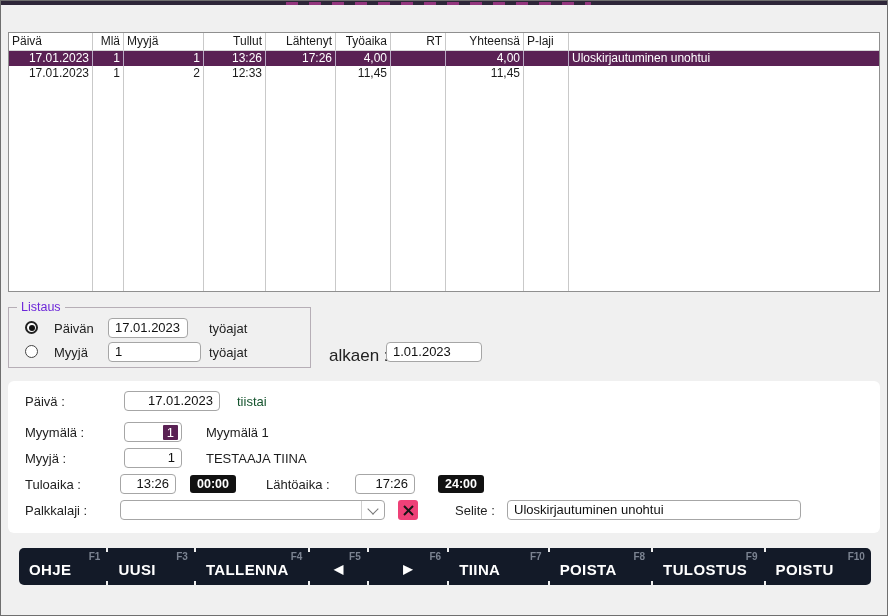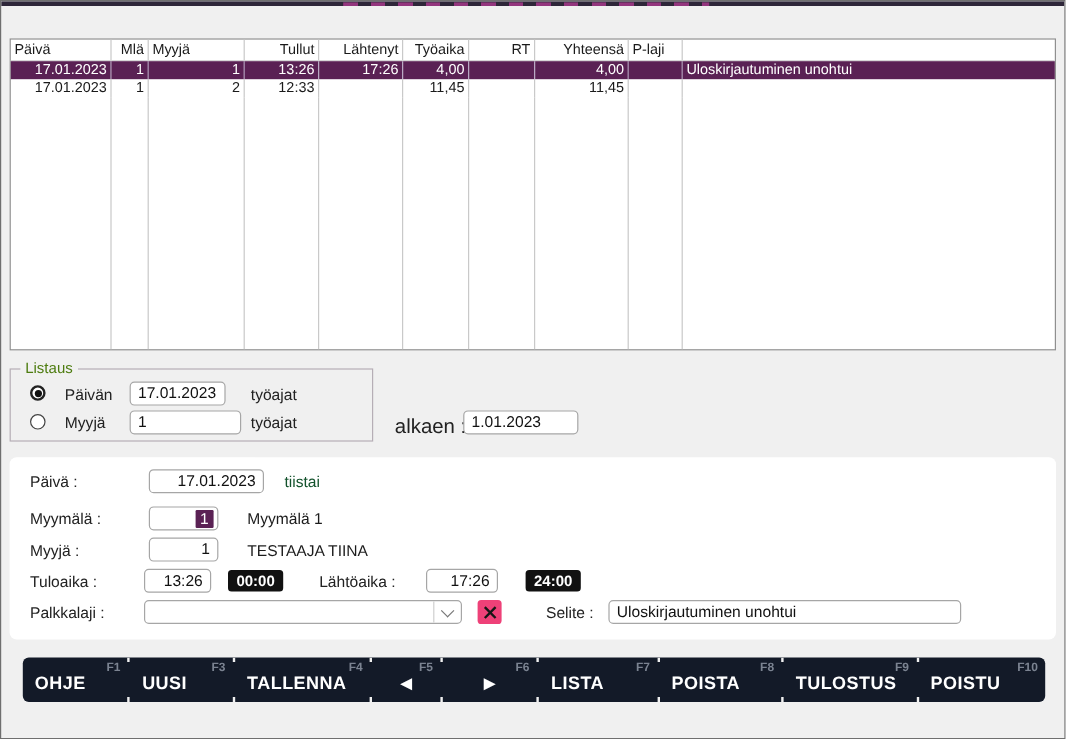--- a/index.html
+++ b/index.html
@@ -18,21 +18,21 @@
   .thead{height:17px;line-height:16px;border-bottom:1px solid #d6d6d6;}
   .tfill{flex:1;}
   .cell{border-right:1px solid #c9c9c9;padding:0 3px;overflow:hidden;white-space:nowrap;box-sizing:border-box;flex-shrink:0;}
   .c0{width:84px}.c1{width:31px}.c2{width:80px}.c3{width:62px}.c4{width:70px}
   .c5{width:55px}.c6{width:55px}.c7{width:78px}.c8{width:45px}
   .c9{flex:1 1 auto;border-right:none;}
   .ar{text-align:right}.ac{text-align:right}
   .sel .cell{background:#5a2154;color:#fff;border-right-color:#b9a9c4;}
   
   .listaus{position:absolute;left:7px;top:306px;width:303px;height:61px;border:1px solid #b6aeb6;box-sizing:border-box;}
-  .legend{position:absolute;left:8px;top:-8px;background:#f0f0f0;padding:0 4px;color:#4d7c0f;font-size:12.5px;}
+  .legend{position:absolute;left:8px;top:-8px;background:#f0f0f0;padding:0 4px;color:#6d28d9;font-size:12.5px;}
   .lrow{position:absolute;left:0;height:20px;width:100%;}
   .lrow1{top:10px}.lrow2{top:34px}
   .radio{position:absolute;left:16px;top:3px;width:13px;height:13px;border:1px solid #444;border-radius:50%;background:#fff;box-sizing:border-box;}
   .radio.on{border:2px solid #222;}
   .radio.on::after{content:"";position:absolute;left:1.5px;top:1.5px;width:6px;height:6px;background:#111;border-radius:50%;}
   .rlabel{position:absolute;left:45px;top:3px;font-size:13px;color:#222;}
   .lfield{position:absolute;left:99px;top:0;height:20px;}
   .tyoajat{position:absolute;left:200px;top:3px;font-size:13px;color:#222;}
   .alkaen-label{position:absolute;left:328px;top:345px;font-size:17px;color:#222;}
   .alkaen-field{position:absolute;left:385px;top:341px;width:96px;height:20px;}
@@ -215,21 +215,21 @@
       <span class="bl">◀</span>
       <span class="fk">F5</span>
     </div>
       <div class="tsep"></div>
     <div class="tbtn w4 arrow">
       <span class="bl">▶</span>
       <span class="fk">F6</span>
     </div>
       <div class="tsep"></div>
     <div class="tbtn w5">
-      <span class="bl">LISTA</span>
+      <span class="bl">TIINA</span>
       <span class="fk">F7</span>
     </div>
       <div class="tsep"></div>
     <div class="tbtn w6">
       <span class="bl">POISTA</span>
       <span class="fk">F8</span>
     </div>
       <div class="tsep"></div>
     <div class="tbtn w7">
       <span class="bl">TULOSTUS</span>

